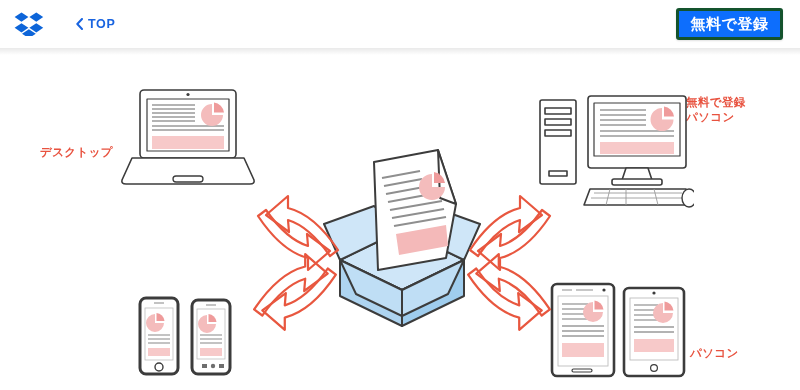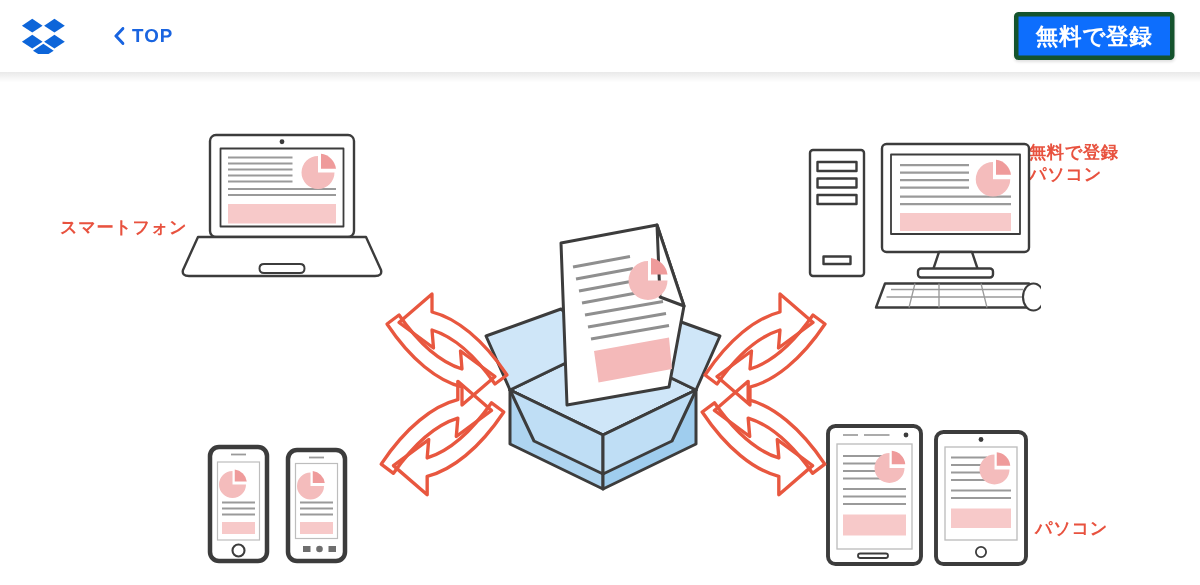--- a/index.html
+++ b/index.html
@@ -90,21 +90,21 @@
     </a>
 
     <div id="signup-button">
       <span>無料で登録</span>
     </div>
   </div>
   <div id="header-shadow"></div>
 
   <div id="stage">
 
-    <div class="dev-label" id="label-laptop">スマートフォン</div>
+    <div class="dev-label" id="label-laptop">デスクトップ</div>
     <div class="dev-label" id="label-desktop">無料で登録
 パソコン</div>
     <div class="dev-label" id="label-tablet">パソコン</div>
 
     <svg class="abs" style="left:118px; top:36px;" width="140" height="115" viewBox="0 0 140 115">
       <g fill="none" stroke="#3c3c3c" stroke-width="1.6" stroke-linejoin="round">
 
         <rect x="22" y="6" width="96" height="68" rx="4" fill="#ffffff"></rect>
         <rect x="29" y="15" width="82" height="52" fill="#ffffff" stroke-width="1.2"></rect>
         <circle cx="70" cy="10.5" r="1.6" fill="#3c3c3c" stroke="none"></circle>

